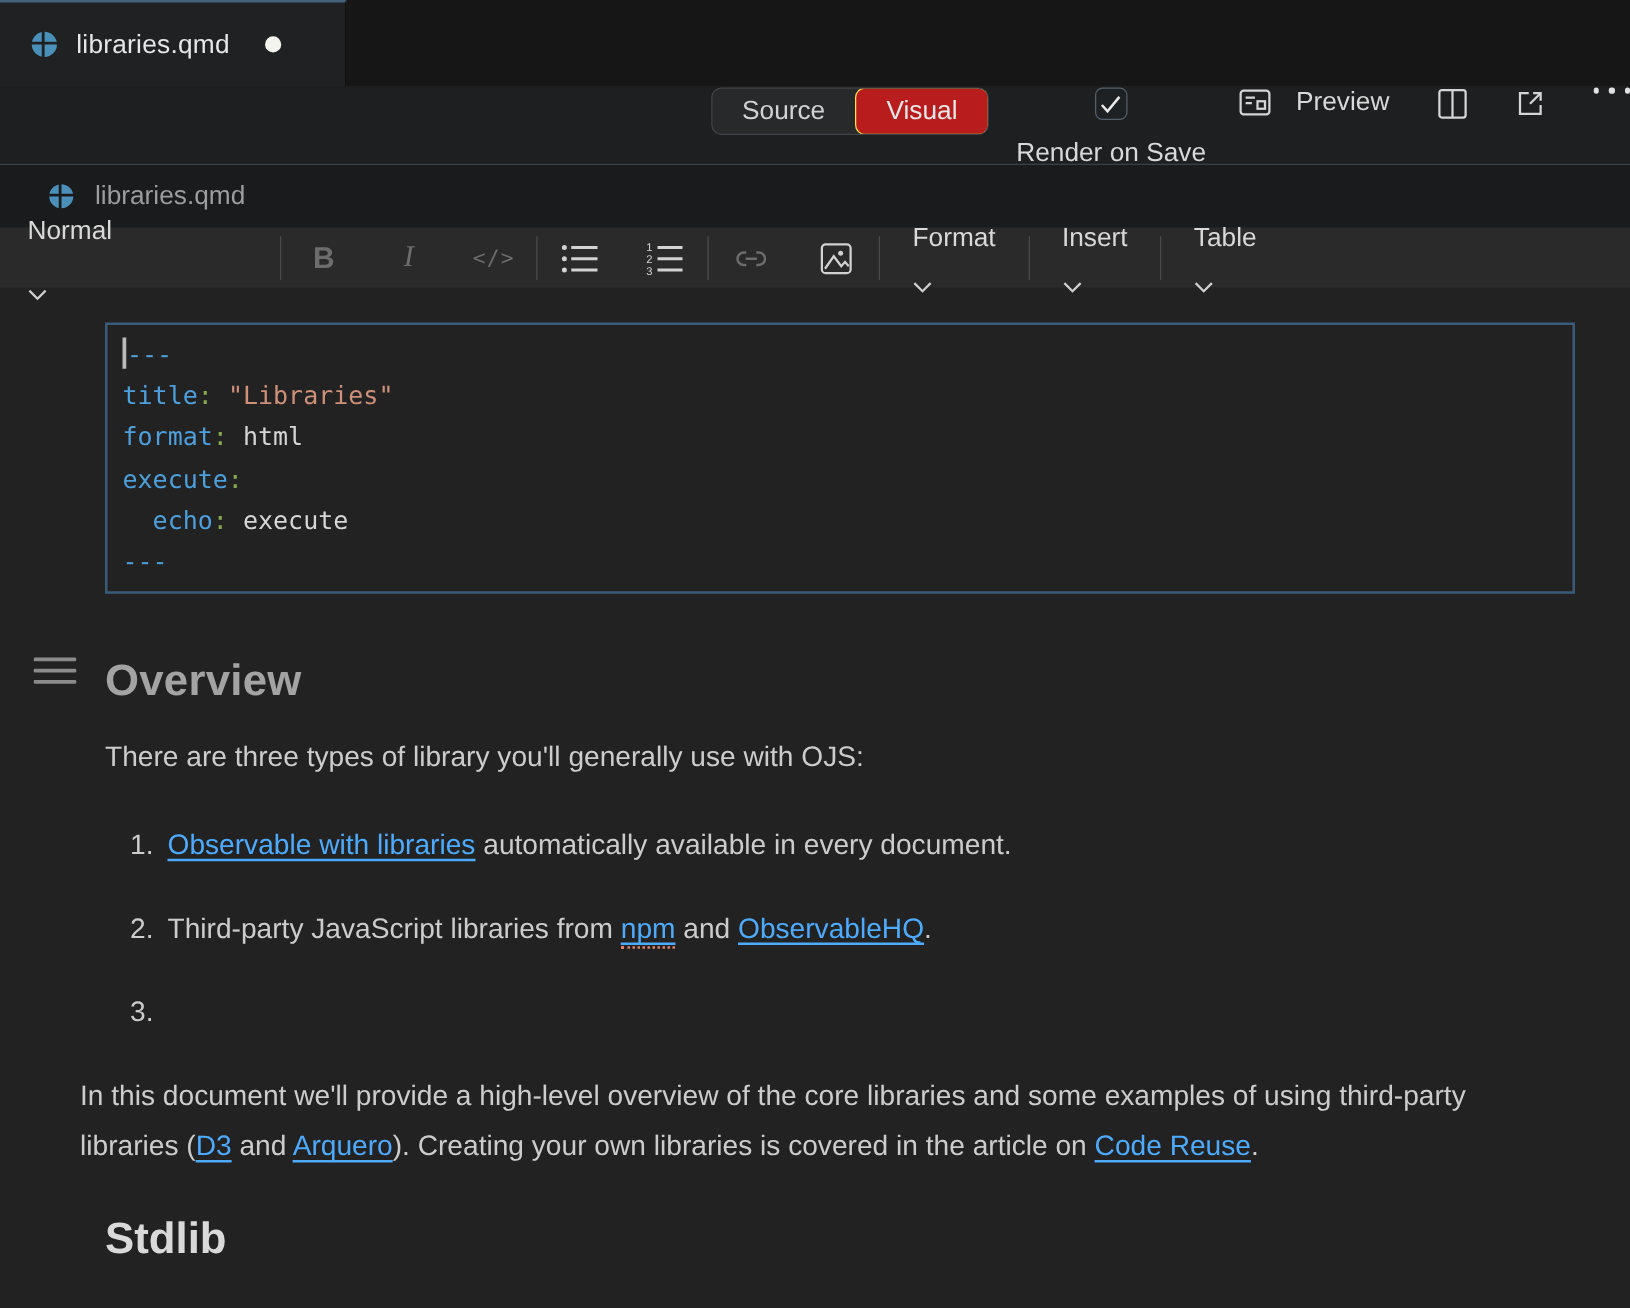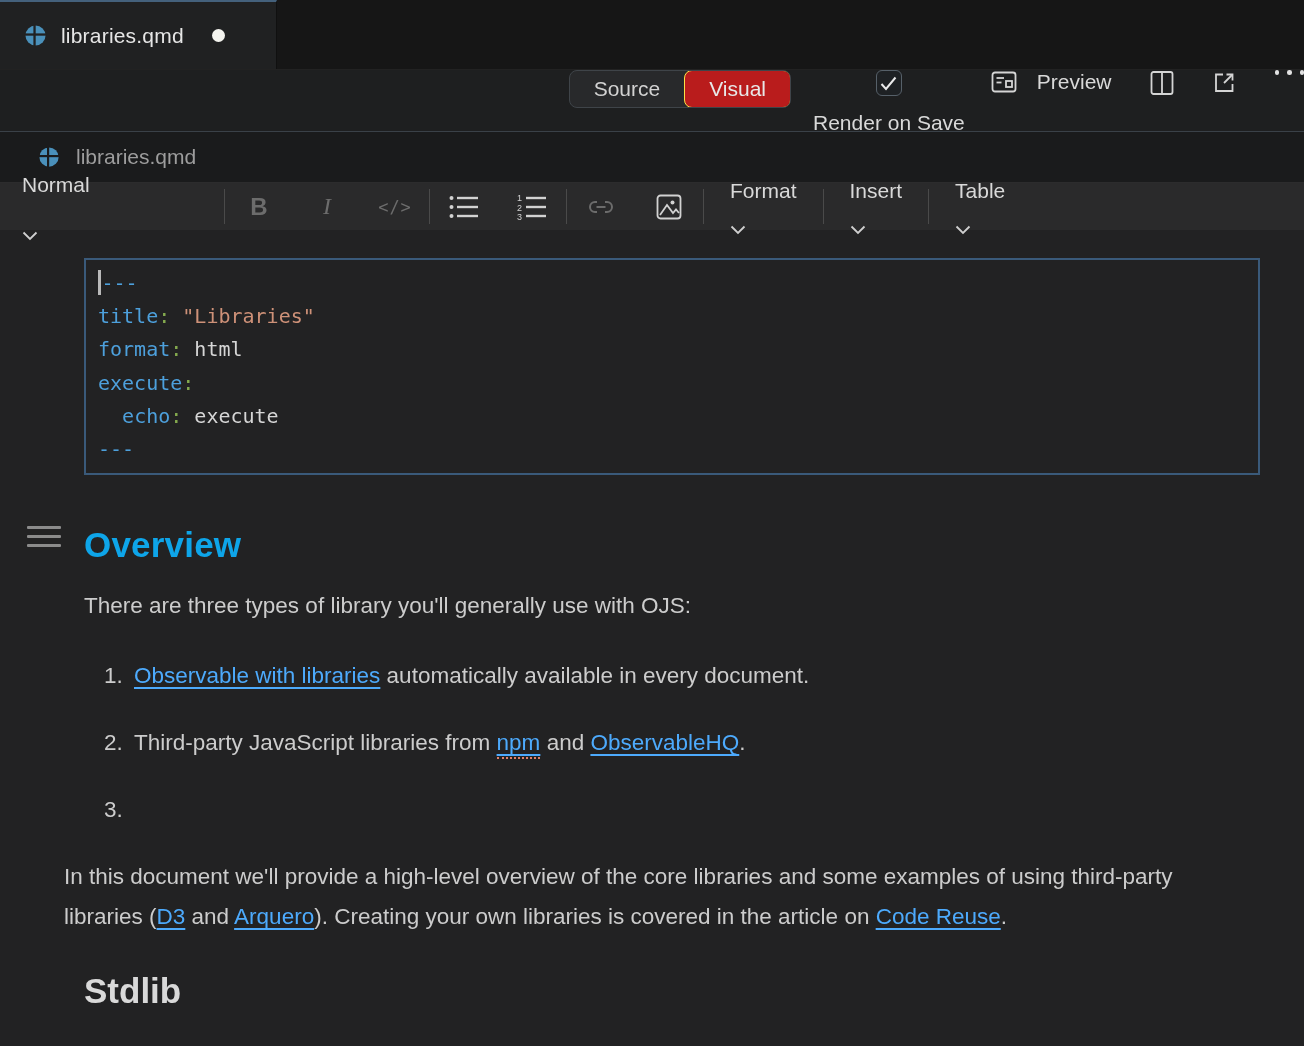--- a/index.html
+++ b/index.html
@@ -55,21 +55,21 @@
   .drag-handle i{display:block;height:2.6px;background:#8b8b8b;margin-bottom:6.5px;border-radius:1px;}
 
   .codeblock{margin:28px 44px 0 84px;width:1176px;border:2px solid var(--code-border);
              padding:7px 12px;font-family:"DejaVu Sans Mono",monospace;font-size:20px;line-height:33.2px;cursor:text;}
   .tok-key{color:var(--yaml-key);} .tok-punct{color:var(--yaml-punct);}
   .tok-str{color:var(--yaml-string);} .tok-plain{color:var(--yaml-plain);}
   .cursor{display:inline-block;width:2.5px;height:25px;background:#b9b9b9;vertical-align:-5px;margin-right:1px;}
   .code-line{white-space:pre;}
 
   .doc{color:#cccccc;font-size:22.5px;}
-  .doc h1{color:#0ea5e9;font-size:35px;font-weight:800;margin:50px 0 0 84px;letter-spacing:.2px;}
+  .doc h1{color:#a3a3a3;font-size:35px;font-weight:800;margin:50px 0 0 84px;letter-spacing:.2px;}
   .doc .intro{margin:21px 84px 0 84px;line-height:40px;}
   .doc ol{list-style:none;margin:30px 84px 0 104px;}
   .doc li{display:flex;line-height:40px;margin-bottom:27px;}
   .doc li .num{width:30px;flex:none;}
   .doc .closing{margin:6px 80px 0 64px;line-height:40px;max-width:1144px;}
   .doc h2{color:#d9d9d9;font-size:35px;font-weight:800;margin:34px 0 0 84px;}
   a.doc-link{color:var(--accent-link);text-decoration:underline;text-underline-offset:4px;text-decoration-thickness:1.5px;cursor:pointer;}
   .misspelled{border-bottom:2.5px dotted var(--misspell);padding-bottom:1.5px;}
   svg{display:block;}
 </style>

